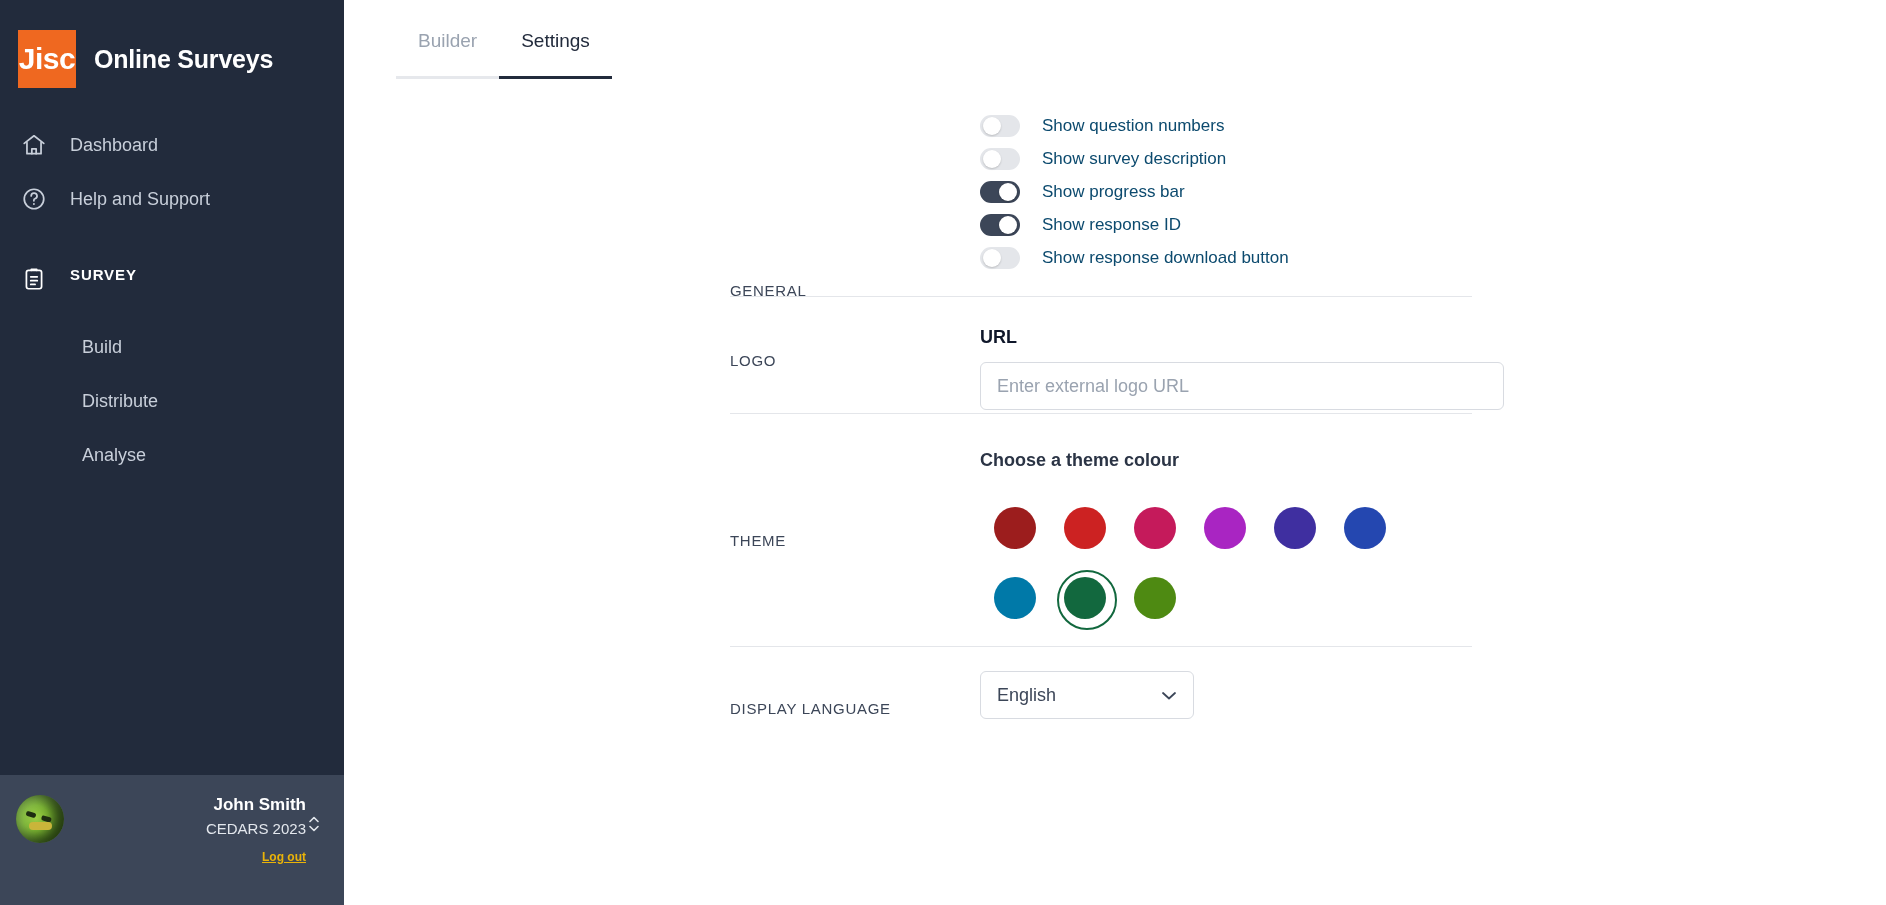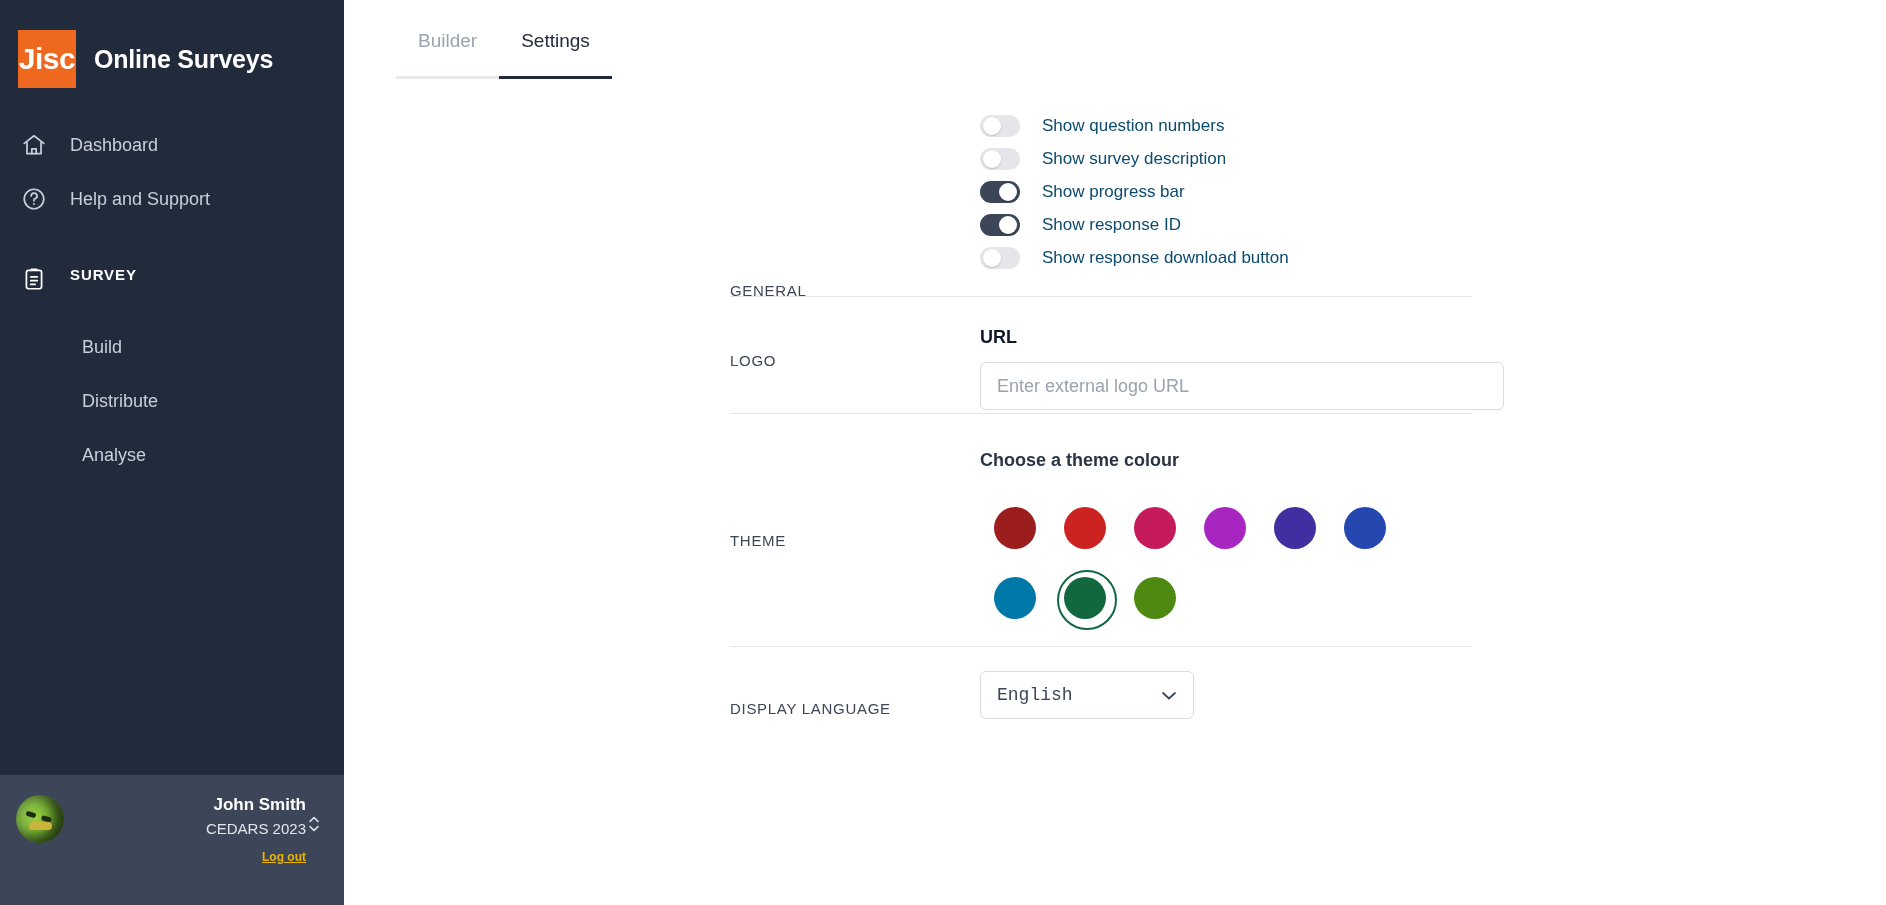--- a/index.html
+++ b/index.html
@@ -175,21 +175,21 @@
   }
   .swatch.selected::after {
     content: ""; position: absolute;
     left: -7px; top: -7px; width: 56px; height: 56px;
     border-radius: 50%; border: 2px solid currentColor;
   }
 
   
   .lang-sec { padding-top: 24px; height: 110px; }
   .lang-sec .sec-label { top: 53px; }
-  .select-wrap { position: relative; width: 214px; font-family: Liberation Mono, monospace; }
+  .select-wrap { position: relative; width: 214px; }
   .select-box {
     width: 214px; height: 48px;
     border: 1px solid #d8dbe1; border-radius: 6px;
     background: #ffffff; color: #3c4658; font-size: 18px;
     display: flex; align-items: center; padding: 0 16px;
     cursor: pointer;
   }
   .select-chevron { position: absolute; right: 16px; top: 17px; pointer-events: none; }
 </style>
 </head>

